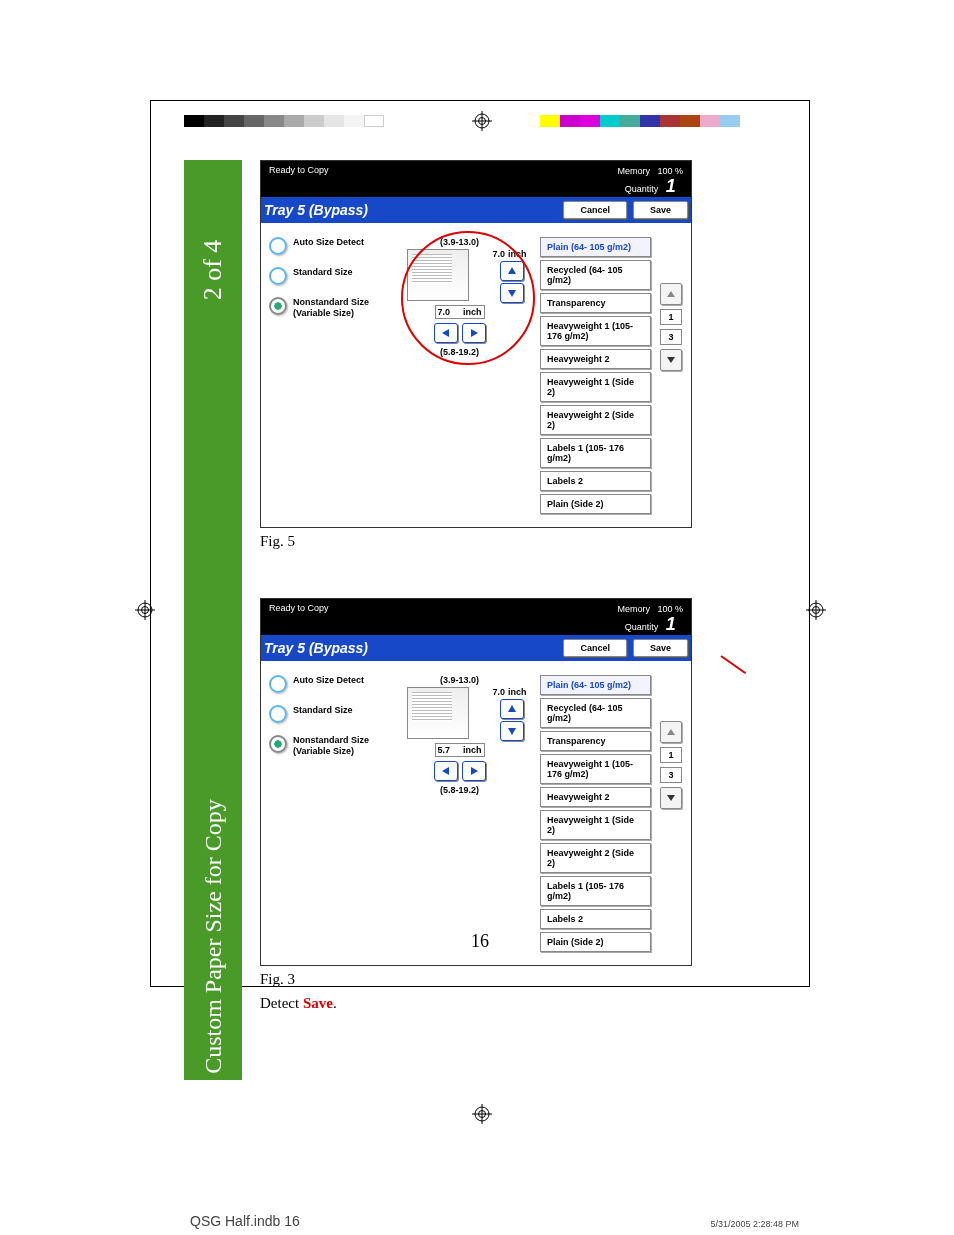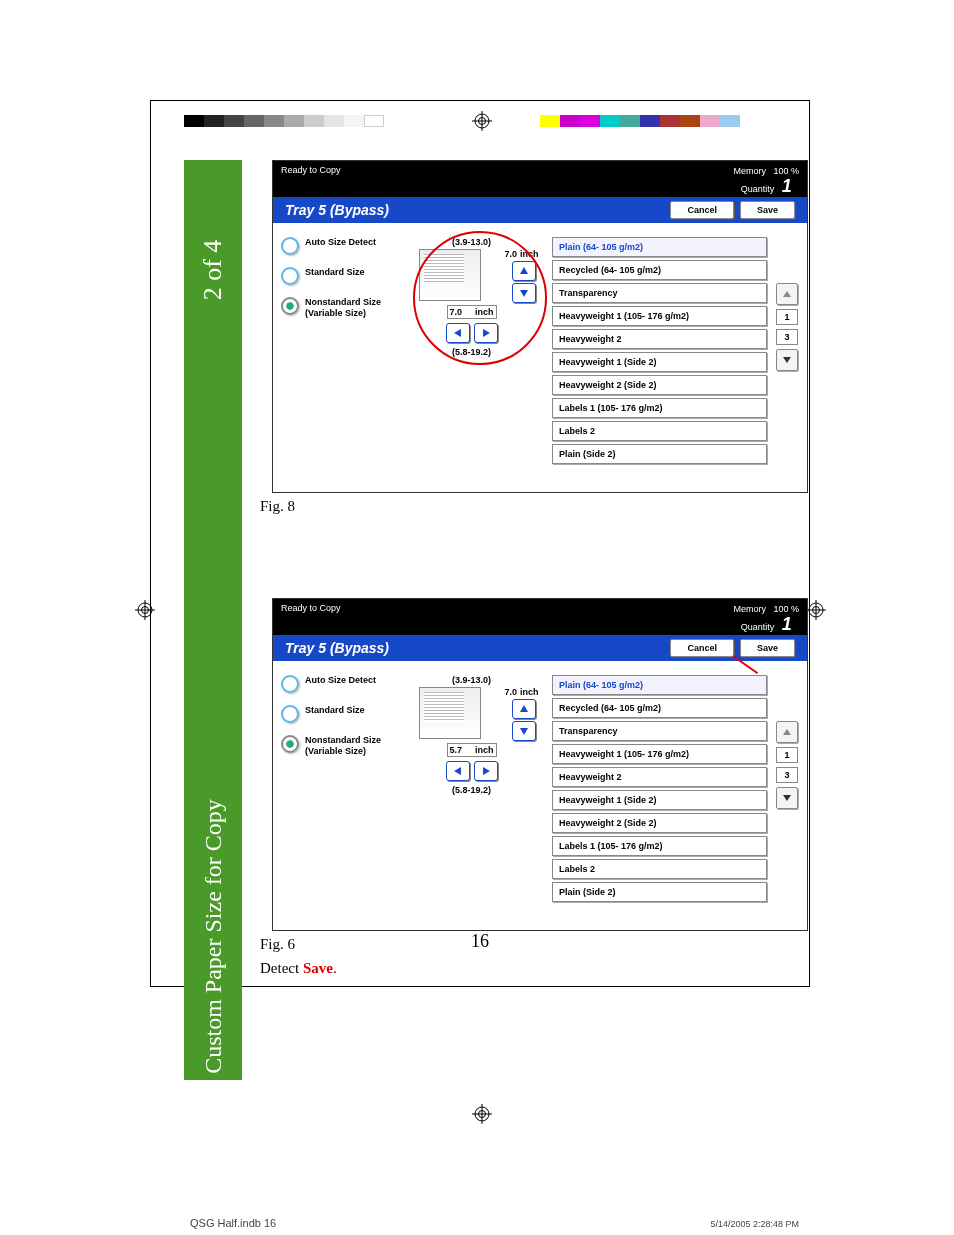--- a/index.html
+++ b/index.html
@@ -58,54 +58,53 @@
   .page-num {
     position: absolute;
     left: 0; right: 0;
     bottom: 35px;
     text-align: center;
     font-family: "Times New Roman", serif;
     font-size: 18px;
   }
 
   
-  .footer-left { position:absolute; left:190px; bottom:6px; font-size:11px; color:#444;}
+  .footer-left { position:absolute; left:190px; bottom:6px; font-size:14px; color:#444;}
   .footer-right { position:absolute; right:155px; bottom:6px; font-size:9px; color:#444;}
 
   
   .caption { font-family:"Times New Roman", serif; font-size:15px; color:#000; margin:4px 0 0 0; line-height:1.3;}
   .caption .save { color:#d00; font-weight:bold;}
 
   
   .lcd {
     position: relative;
-    width: 536px;
+    width: 432px;
     box-sizing: border-box;
     border: 1px solid #333;
     background: #7f1d1d;
-    margin-left: 12px;
   }
   .lcd .statusbar {
     background:#000;
     color:#fff;
     font-size:9px;
     padding:4px 8px 2px 8px;
     display:flex;
     justify-content:space-between;
   }
   .lcd .statusbar .right { text-align:center; }
   .lcd .statusbar .right .row { line-height:12px; }
   .lcd .qty { font-size:18px; font-weight:bold; font-style:italic; line-height:18px;}
   .lcd .titlebar {
     background:#1648c7;
     color:#fff;
     font-weight:bold;
     font-style:italic;
     font-size:14px;
-    padding:4px 12px;
+    padding:4px 3px;
     display:flex;
     justify-content:space-between;
     align-items:center;
   }
   .lcd .titlebar .btns { display:flex; gap:6px; }
   .lcd .btn3d {
     background:#fff;
     color:#000;
     font-size:9px;
     font-weight:bold;
@@ -345,21 +344,21 @@
         <span class="scrollbtn">
             <svg viewBox="0 0 10 10">
               <polygon points="1,2 9,2 5,8" fill="#333"></polygon>
             </svg>
           </span>
       </div>
     </div>
 
     <div class="callout-circle" style="left:140px; top:70px; width:130px; height:130px;"></div>
   </div>
-  <div class="caption">Fig. 8</div>
+  <div class="caption">Fig. 5</div>
 </div>
 
 <div class="fig-block fig4">
   <div class="lcd">
     <div class="statusbar">
       <span>Ready to Copy</span>
       <span class="right">
         <span class="row"><span>Memory</span>&nbsp;&nbsp;&nbsp;<span>100 %</span></span><br>
         <span class="row"><span>Quantity</span>&nbsp;&nbsp;&nbsp;<span class="qty">1</span></span>
       </span>
@@ -451,24 +450,24 @@
         <span class="scrollbtn">
             <svg viewBox="0 0 10 10">
               <polygon points="1,2 9,2 5,8" fill="#333"></polygon>
             </svg>
           </span>
       </div>
     </div>
 
     <div class="callout-line" style="left:460px; top:56px; width:30px; transform:rotate(35deg);"></div>
   </div>
-  <div class="caption">Fig. 6</div>
+  <div class="caption">Fig. 3</div>
   <div class="caption">
     <span>Detect </span><span class="save">Save</span><span>.</span>
   </div>
 </div>
 
 <div class="outer-frame" style="border:none;pointer-events:none;">
   <div class="page-num">16</div>
 </div>
 
 <div class="footer-left">QSG Half.indb   16</div>
-<div class="footer-right">5/14/2005   2:28:48 PM</div>
+<div class="footer-right">5/31/2005   2:28:48 PM</div>
 
 </body></html>

